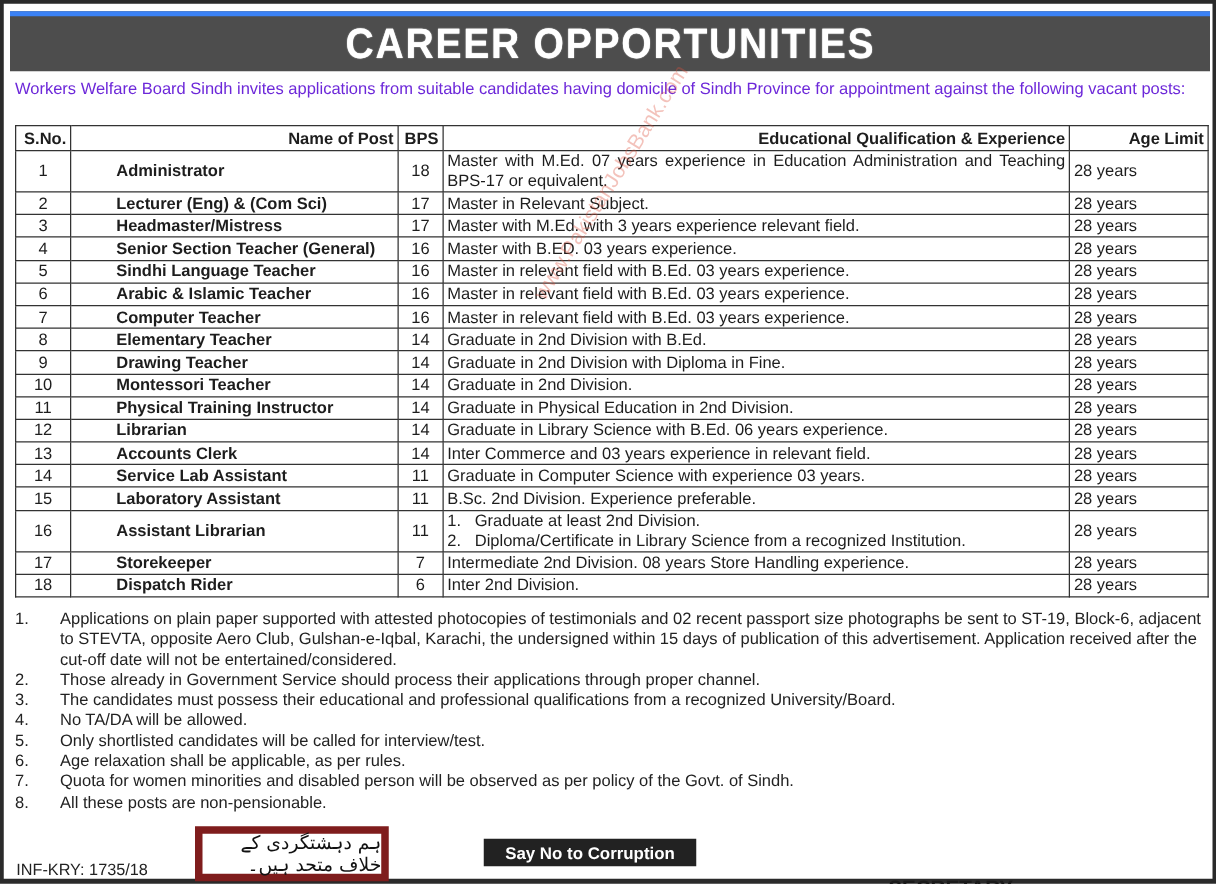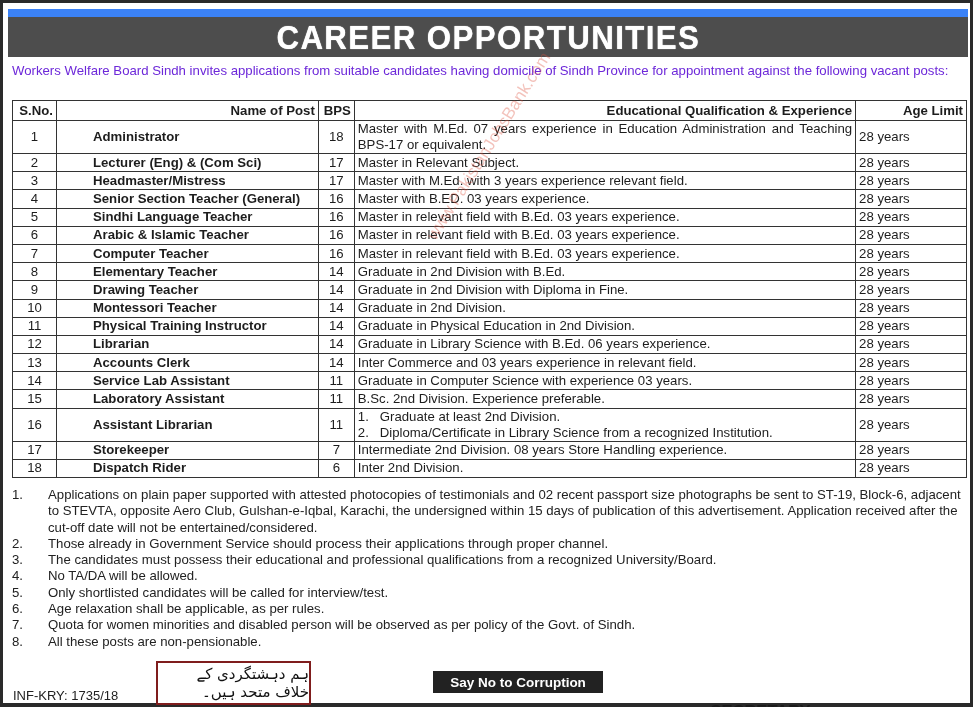--- a/index.html
+++ b/index.html
@@ -4,21 +4,21 @@
 <style>
   * { box-sizing: border-box; margin: 0; padding: 0; }
   html, body { width: 973px; height: 707px; background: #ffffff; overflow: hidden; }
   body { font-family: "Liberation Sans", sans-serif; color: #1a1a1a; }
   .frame {
     position: absolute; left: 0; top: 0; width: 973px; height: 707px;
     border: 3px solid #2a2a2a; border-bottom-width: 4px; background: #fff;
   }
   .title-bar {
     position: absolute; left: 5px; top: 6px; width: 960px; height: 48px;
-    background: #4d4d4d; border-top: 8px solid #3b82f6;
+    background: #4d4d4d; border-top: 4px solid #3b82f6;
     display: flex; align-items: center; justify-content: center;
   }
   .title-bar span {
     color: #ffffff; font-weight: bold; font-size: 34px; letter-spacing: 1.5px;
     font-family: "Liberation Sans", sans-serif;
     transform: scaleX(0.92);
     text-shadow: 0 0 1px #fff;
   }
   .intro {
     position: absolute; left: 9px; top: 60px; width: 955px;
@@ -46,27 +46,27 @@
     font-size: 13.2px; line-height: 16.3px; color: #222;
   }
   .note { display: flex; }
   .note .n { width: 36px; flex: none; }
   .note .t { flex: 1; }
   .ref {
     position: absolute; left: 10px; top: 685px; font-size: 13px; color: #222;
   }
   .urdu-box {
     position: absolute; left: 153px; top: 658px; width: 155px; height: 44px;
-    border: 2px solid #7f1d1d; display: flex; align-items: center; justify-content: center;
+    border: 6px solid #7f1d1d; display: flex; align-items: center; justify-content: center;
     font-family: "DejaVu Sans", sans-serif; font-size: 15px; direction: rtl; color: #111;
   }
   .corruption {
     position: absolute; left: 384px; top: 668px; width: 170px; height: 22px;
     background: #222; color: #fff; font-weight: bold; font-size: 13.5px;
-    display: flex; align-items: center; justify-content: center; margin-left: 46px;
+    display: flex; align-items: center; justify-content: center;
   }
   .signoff {
     position: absolute; left: 580px; top: 654px; width: 355px; text-align: center;
     font-weight: bold; font-size: 16.5px; line-height: 21px; color: #1a1a1a; margin-top: 44px;
   }
   .watermark {
     position: absolute; left: 420px; top: 230px; color: rgba(220,80,60,0.35);
     font-size: 17px; transform: rotate(-58deg); transform-origin: left top;
     pointer-events: none; white-space: nowrap;
   }

